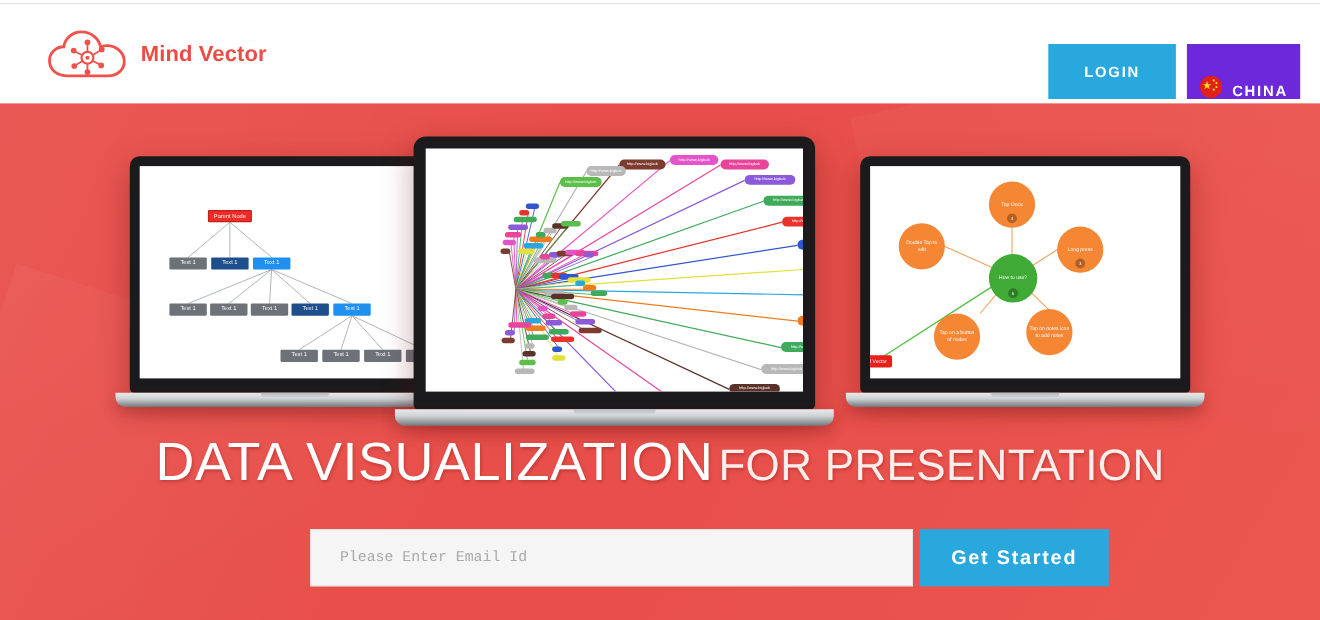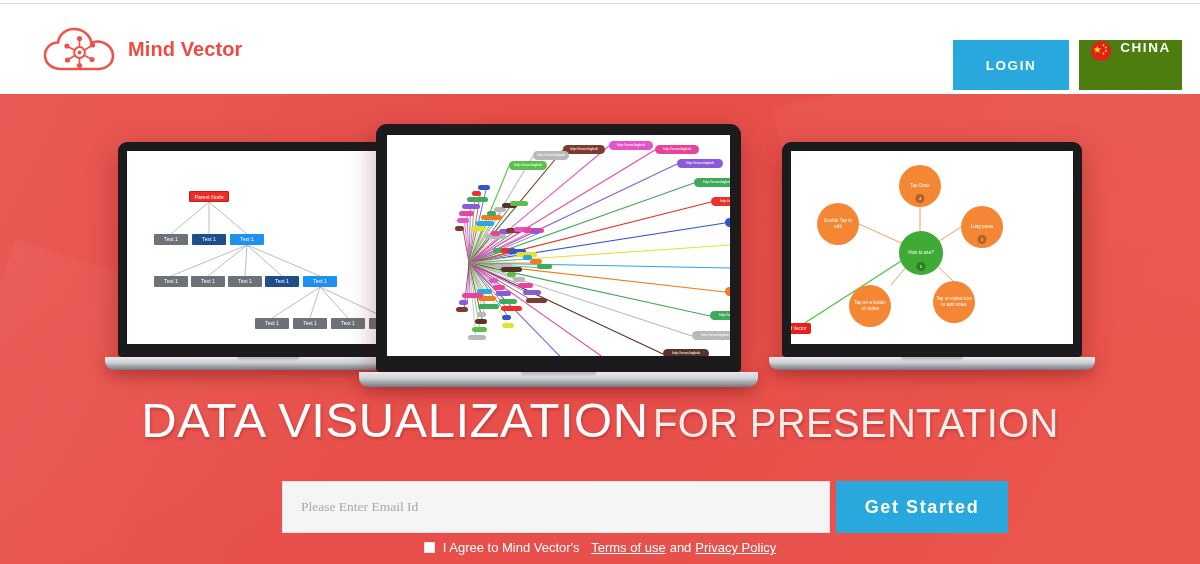--- a/index.html
+++ b/index.html
@@ -47,23 +47,23 @@
   }
 
   .head-btns { position:absolute; right:18px; top:36px; display:flex; align-items:center; }
   .btn-login {
     width:116px; height:50px; background:#29a8de; color:#fff;
     font-size:13.5px; font-weight:bold; letter-spacing:1.6px;
     display:flex; align-items:center; justify-content:center;
     cursor:pointer; border:none;
   }
   .btn-china {
-    width:103px; height:50px; background:#4d7c0f; color:#fff;
+    width:103px; height:50px; background:#6d28d9; color:#fff;
     font-size:13.5px; font-weight:bold; letter-spacing:1.6px;
-    display:flex; align-items:flex-start; justify-content:center; gap:8px;
+    display:flex; align-items:flex-end; justify-content:center; gap:8px;
     margin-left:10px; cursor:pointer; border:none;
   }
   .flag { width:22px; height:22px; flex:none; }
 
   
   .hero {
     position:absolute; top:94px; left:0; width:1200px; height:470px;
     background:
       linear-gradient(115deg, rgba(255,255,255,.055) 0%, rgba(255,255,255,0) 38%),
       linear-gradient(300deg, rgba(255,140,110,.13) 0%, rgba(255,140,110,0) 45%),
@@ -169,22 +169,22 @@
   .hl-light { color:#fdeeec; font-size:40px; font-weight:300; letter-spacing:.3px; }
 
   
   .form-row {
     position:absolute; top:387px; left:282px;
     display:flex; align-items:stretch;
   }
   .email-input {
     width:548px; height:52px;
     background:#f5f5f5; border:1px solid #e3e3e3;
-    padding:0 18px; font-size:13.5px; color:#555;
-    font-family:Liberation Serif, serif; outline:none;
+    padding:0 26px; font-size:13.5px; color:#555;
+    font-family:Liberation Mono, monospace; outline:none;
   }
   .email-input::placeholder { color:#a9a9a9; }
   .btn-start {
     width:172px; height:52px; margin-left:6px;
     background:#29a8de; border:none; color:#fff;
     font-size:18px; font-weight:bold; letter-spacing:1.6px;
     cursor:pointer; font-family:"Liberation Sans", sans-serif;
   }
   .agree {
     position:absolute; top:446px; left:0; width:1200px;
@@ -494,23 +494,15 @@
     <div class="headline">
       <span class="hl-bold">DATA VISUALIZATION</span>
       <span class="hl-light">FOR PRESENTATION</span>
     </div>
 
     <div class="form-row">
       <input class="email-input" type="text" placeholder="Please Enter Email Id" style="">
       <button class="btn-start">Get Started</button>
     </div>
 
-    <div class="agree">
-      <span class="cb"></span>
-      <span>I Agree to Mind Vector's</span>
-      <span class="sep">&nbsp;</span>
-      <a>Terms of use</a>
-      <span class="sep">and</span>
-      <a>Privacy Policy</a>
-    </div>
 
   </div>
 </div>
 
 </body></html>

